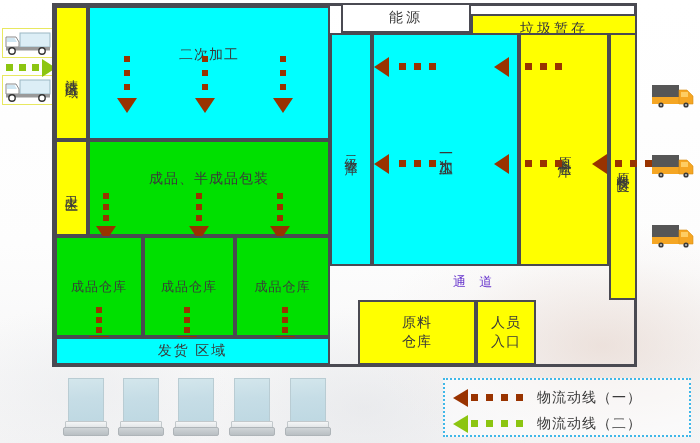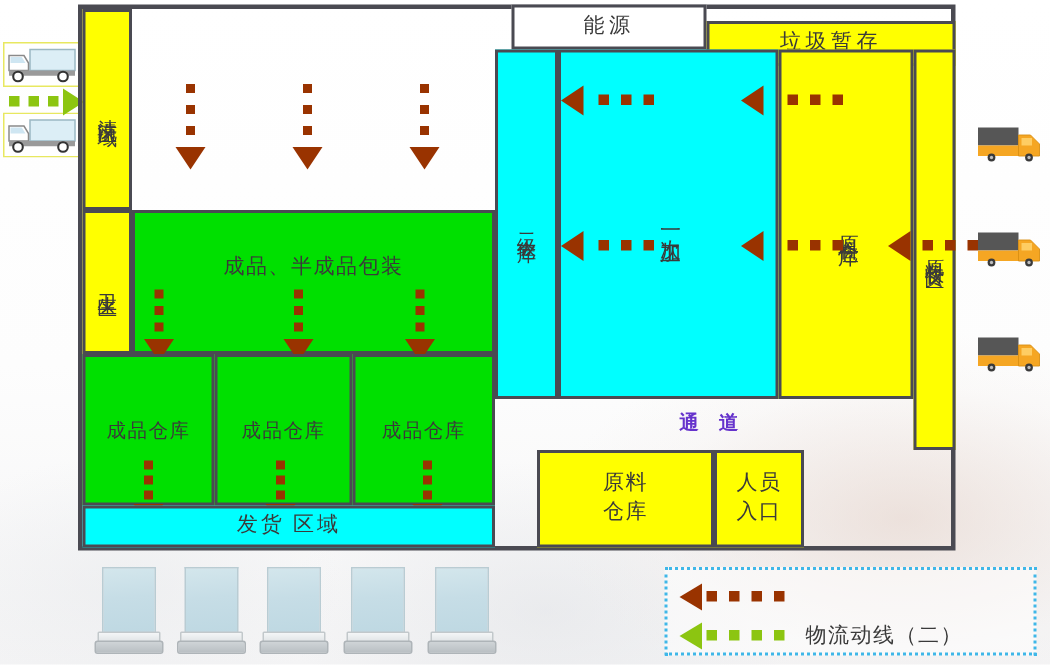--- a/index.html
+++ b/index.html
@@ -63,21 +63,20 @@
   
   .corridor {
     position: absolute;
     box-sizing: border-box;
     display: flex;
     align-items: center;
     justify-content: center;
     color: #6633CC;
     font-size: 13px;
     letter-spacing: 5px;
-    font-weight: bold;
   }
   .tri-down {
     position: absolute;
     width: 0; height: 0;
     border-left: 10px solid transparent;
     border-right: 10px solid transparent;
     border-top: 15px solid #993300;
   }
   .tri-left {
     position: absolute;
@@ -201,20 +200,23 @@
     <div class="dash-h-green" style="left:32px; top:64px;"></div>
     <div class="tri-right-green" style="left:42px; top:58.5px;"></div>
   </div>
 
   <div class="frame" style="left:52px; top:3px; width:585px; height:364px;"></div>
 
   <div class="cell yellow vert" style="left:55px; top:6px; width:33px; height:134px;">清洗区域</div>
 
   <div class="cell yellow vert" style="left:55px; top:140px; width:33px; height:96px;">卫生区</div>
 
+  <div class="cell cyan" style="left:88px; top:6px; width:242px; height:134px; align-items:flex-start; padding-top:40px; font-size:14px;">
+    <span>二次加工</span>
+  </div>
 
   <div>
     <div class="dash-v" style="left:124px; top:56px;"></div>
     <div class="dash-v" style="left:124px; top:70px;"></div>
     <div class="dash-v" style="left:124px; top:84px;"></div>
     <div class="tri-down" style="left:117px; top:98px;"></div>
   </div>
   <div>
     <div class="dash-v" style="left:202px; top:56px;"></div>
     <div class="dash-v" style="left:202px; top:70px;"></div>
@@ -397,20 +399,21 @@
 
   <div id="legend" style="left:443px; top:378px; width:248px; height:59px;">
     <div class="legend-row">
       <div class="legend-sym">
         <div class="lg-tri-brown"></div>
         <div class="dash-h" style="left:18px; top:6px;"></div>
         <div class="dash-h" style="left:33px; top:6px;"></div>
         <div class="dash-h" style="left:48px; top:6px;"></div>
         <div class="dash-h" style="left:63px; top:6px;"></div>
       </div>
+      <div class="legend-label">物流动线（一）</div>
     </div>
     <div class="legend-row">
       <div class="legend-sym">
         <div class="lg-tri-green"></div>
         <div class="dash-h-green" style="left:18px; top:6px;"></div>
         <div class="dash-h-green" style="left:33px; top:6px;"></div>
         <div class="dash-h-green" style="left:48px; top:6px;"></div>
         <div class="dash-h-green" style="left:63px; top:6px;"></div>
       </div>
       <div class="legend-label">物流动线（二）</div>

